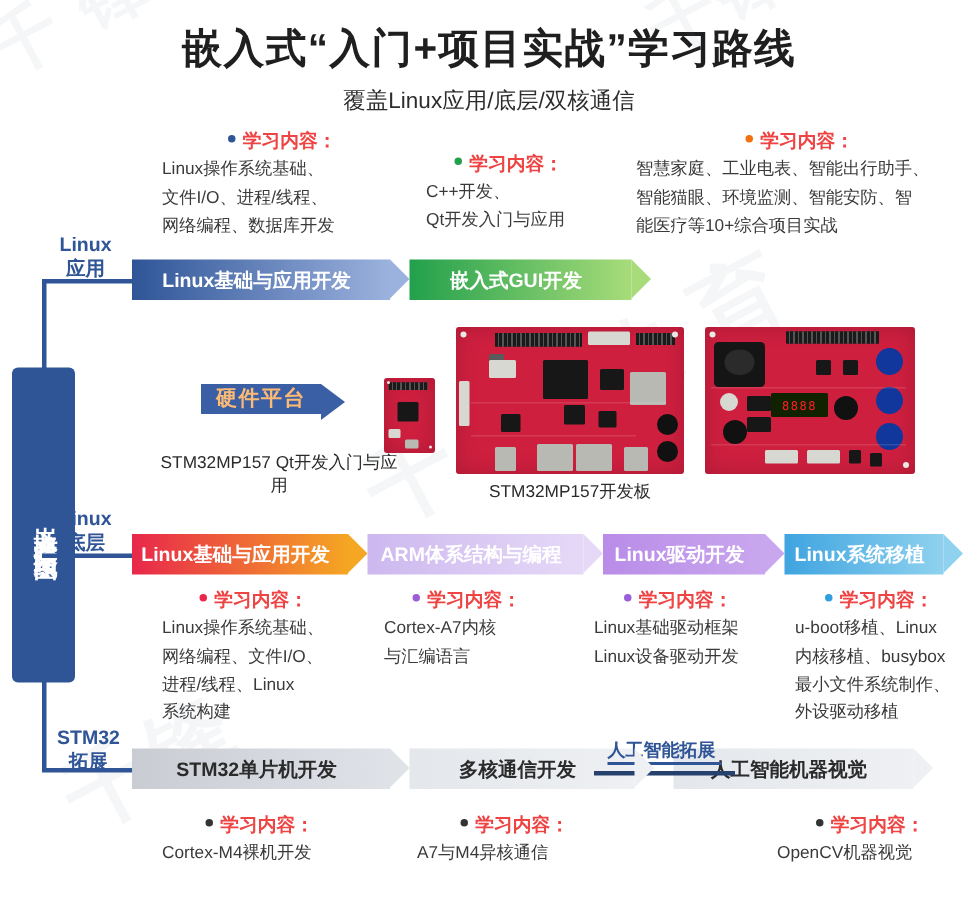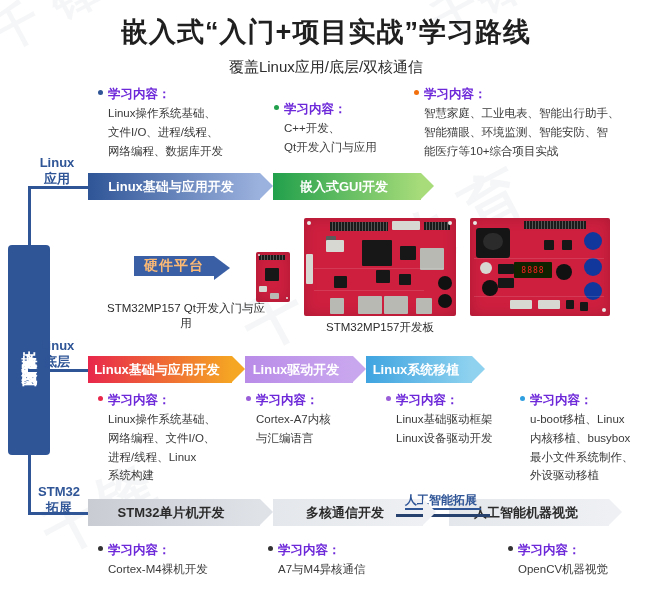--- a/index.html
+++ b/index.html
@@ -89,22 +89,22 @@
   .hwarrow .tip {
     width:0;height:0;
     border-top:12px solid transparent;
     border-bottom:12px solid transparent;
     border-left:16px solid #3b5fa4;
   }
 
   
   .lc { position:absolute; font-size:11.5px; line-height:1.62; }
   .lc .hd {
-    font-weight:bold; font-size:12.5px; color:#6d28d9;
-    display:flex; align-items:baseline;
+    font-weight:bold; font-size:12.5px; color:#ef4444;
+    display:flex; align-items:baseline;justify-content:center;
   }
   .lc .dot {
     width:5px;height:5px;border-radius:50%;
     display:inline-block; margin-right:5px; flex:0 0 auto;
     position:relative; top:-3px;
   }
   .lc .bd { padding-left:10px; color:#3a3a3a; }
 
   
   .cap {
@@ -276,20 +276,21 @@
   </div>
 
   <div class="branch-label" style="left:28px;top:338px;width:58px;">
     <span>Linux</span><br>
     <span>底层</span>
   </div>
   <div class="branch-line" style="left:28px;top:369px;width:60px;"></div>
 
   <div class="arrowbar" style="left:88px;top:356px;">
     <div class="seg" style="width:144px;--tipc:#f5a623;background:linear-gradient(90deg,#e8274b,#f5a623);">Linux基础与应用开发</div>
+    <div class="seg" style="width:144px;margin-left:13px;--tipc:#e6d9f7;background:linear-gradient(90deg,#cdb8ef,#e6d9f7);color:#fff;">ARM体系结构与编程</div>
     <div class="seg" style="width:108px;margin-left:13px;--tipc:#c9a7ee;background:linear-gradient(90deg,#b98ce8,#c9a7ee);">Linux驱动开发</div>
     <div class="seg" style="width:106px;margin-left:13px;--tipc:#8fd2ef;background:linear-gradient(90deg,#3fa4e0,#8fd2ef);">Linux系统移植</div>
   </div>
 
   <div class="lc" style="left:98px;top:390px;width:142px;">
     <div class="hd">
       <span class="dot" style="background:#e8274b"></span>
       <span>学习内容：</span>
     </div>
     <div class="bd" style="white-space:pre-line;">Linux操作系统基础、

